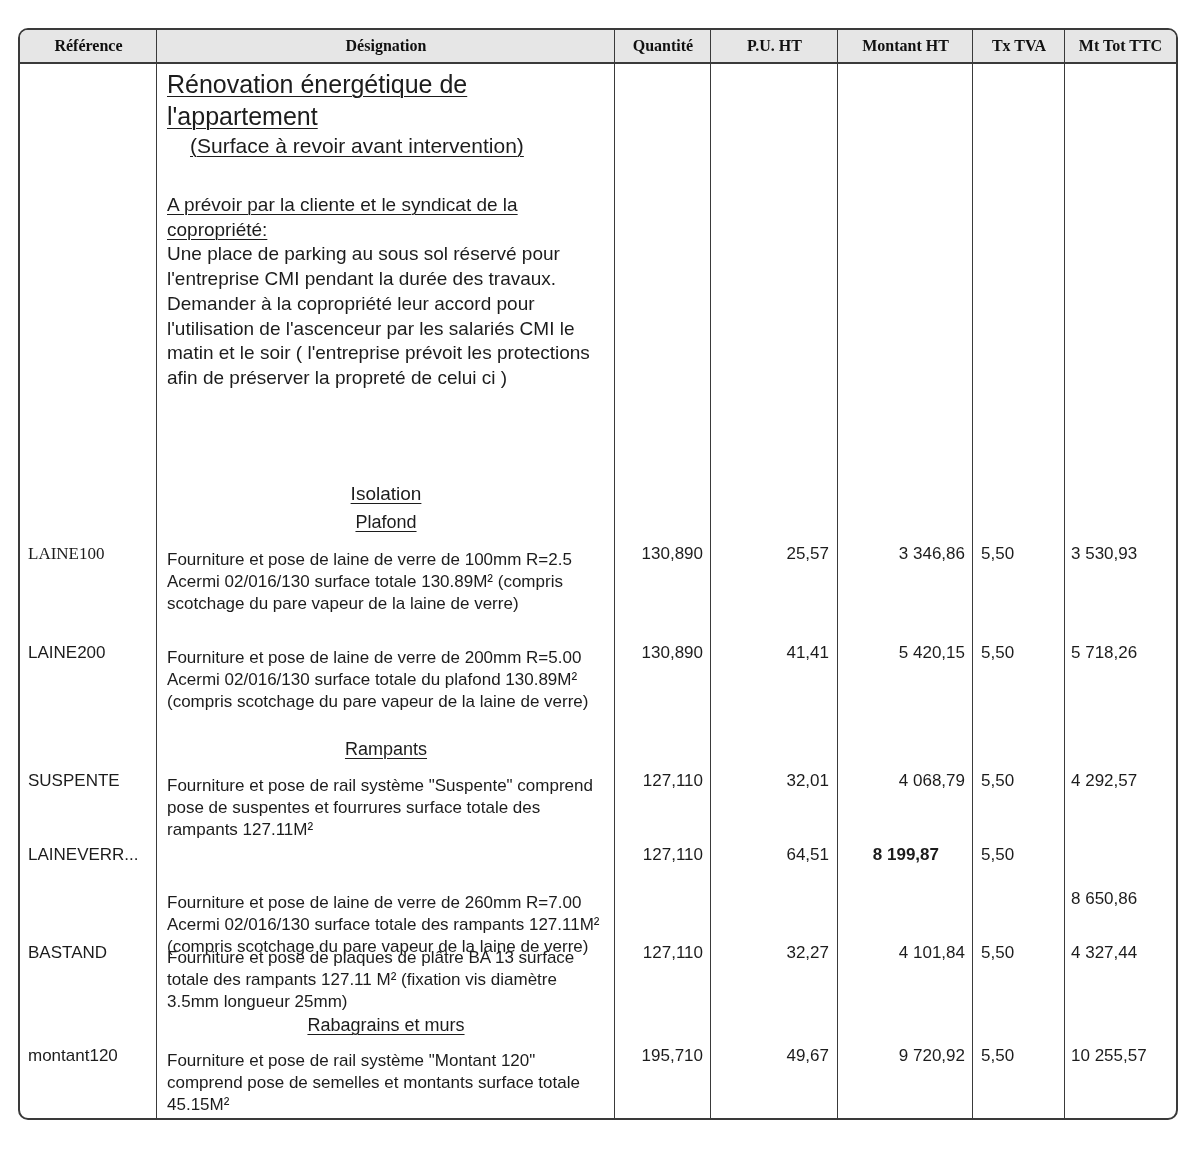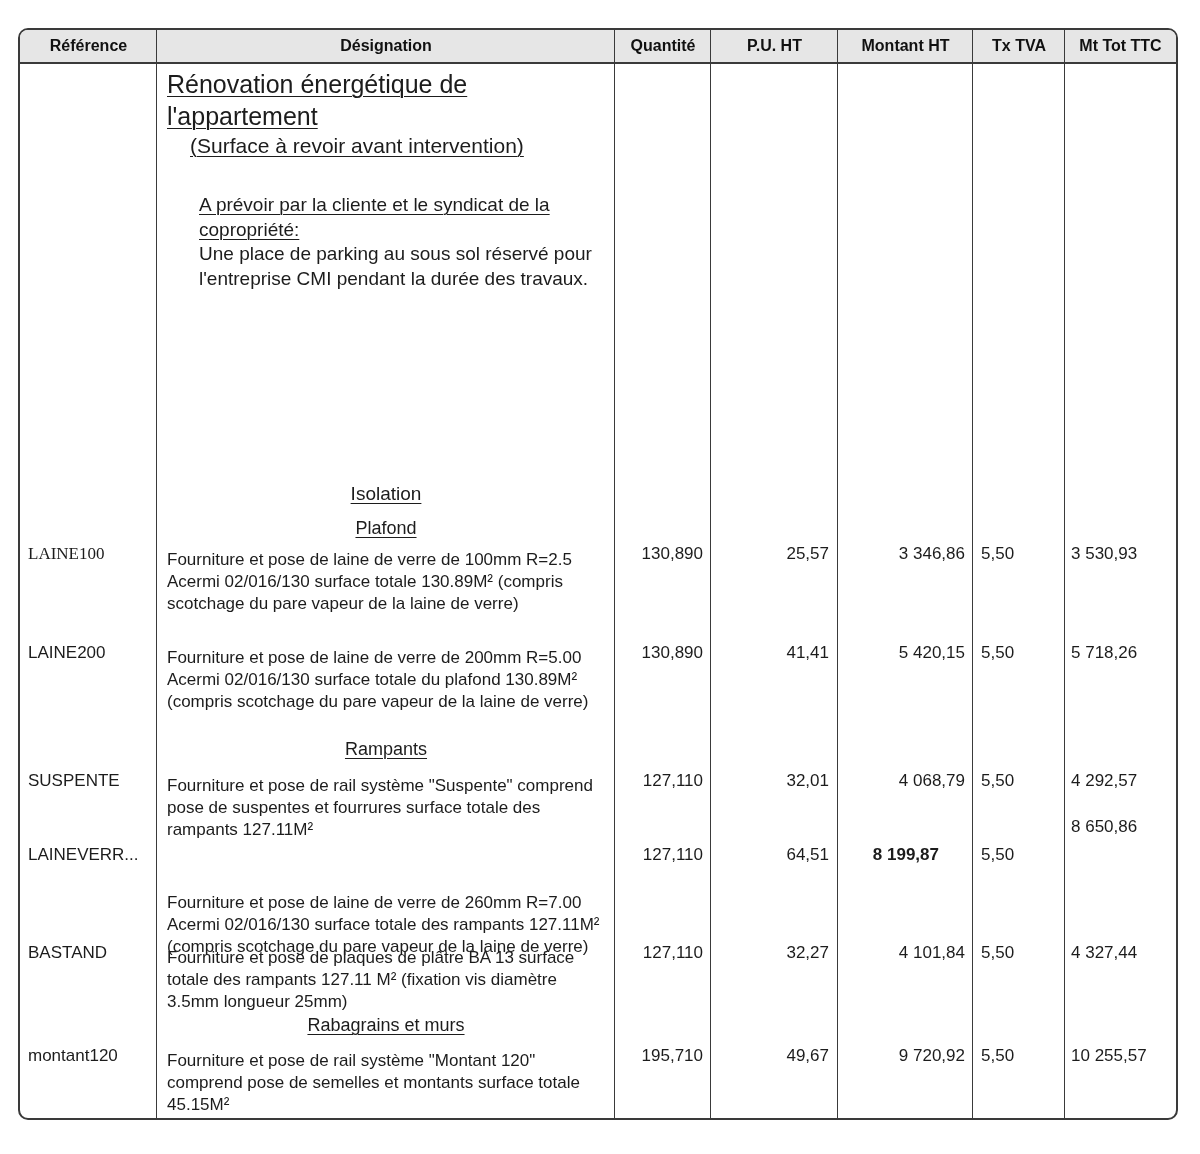--- a/index.html
+++ b/index.html
@@ -7,32 +7,32 @@
   .table-wrap {
     position: absolute; left: 18px; top: 28px; width: 1160px; height: 1092px;
     border: 2px solid #3a3a3a; border-radius: 10px; box-sizing: border-box; overflow: hidden;
   }
   .header-row {
     position: absolute; left: 0; top: 0; width: 100%; height: 34px;
     background: #e6e6e6; border-bottom: 2px solid #3a3a3a; box-sizing: border-box;
   }
   .hcell {
     position: absolute; top: 0; height: 32px; line-height: 32px; text-align: center;
-    font-weight: bold; font-size: 16px; color: #111; box-sizing: border-box;
+    font-weight: bold; font-size: 16px; color: #111; box-sizing: border-box; font-family: Liberation Serif, serif;
   }
   .vline { position: absolute; top: 0; bottom: 0; width: 0; border-left: 1.5px solid #3a3a3a; }
   .cell { position: absolute; font-size: 17px; line-height: 22px; color: #1c1c1c; }
   .ref { left: 8px; }
   .desig { left: 147px; width: 440px; margin-top: 8px; }
   .num { text-align: right; }
   .tva { left: 961px; }
   .ttc { left: 1051px; }
   .title-big { position: absolute; left: 147px; font-size: 25px; line-height: 32px; text-decoration: underline; text-decoration-thickness: 1px; text-underline-offset: 3px; }
   .subtitle { position: absolute; left: 170px; font-size: 21px; line-height: 26px; text-decoration: underline; text-decoration-thickness: 1px; text-underline-offset: 3px; }
-  .note { position: absolute; left: 147px; width: 440px; font-size: 19px; line-height: 24.7px; margin-left: 32px; }
+  .note { position: absolute; left: 147px; width: 440px; font-size: 19px; line-height: 24.7px; }
   .note .u { text-decoration: underline; text-decoration-thickness: 1px; text-underline-offset: 3px; }
   .section { position: absolute; left: 137px; width: 458px; text-align: center; font-size: 19px; line-height: 24px; text-decoration: underline; text-decoration-thickness: 1px; text-underline-offset: 3px; }
   .section.small { font-size: 18px; }
 </style>
 </head>
 <body>
 
 <div class="table-wrap">
 
   <div class="header-row">
@@ -53,24 +53,25 @@
   <div class="vline" style="left:1044px;"></div>
 
   <div class="title-big" style="top:38px;">Rénovation énergétique de</div>
   <div class="title-big" style="top:70px;">l'appartement</div>
   <div class="subtitle" style="top:103px;">(Surface à revoir avant intervention)</div>
 
   <div class="note" style="top:163px;">
     <div class="u">A prévoir par la cliente et le syndicat de la</div>
     <div class="u" style="display:inline-block;">copropriété:</div>
     <div>Une place de parking au sous sol réservé pour l'entreprise CMI pendant la durée des travaux.</div>
+    <div>Demander à la copropriété leur accord pour l'utilisation de l'ascenceur par les salariés CMI le matin et le soir ( l'entreprise prévoit les protections afin de préserver la propreté de celui ci )</div>
   </div>
 
   <div class="section" style="top:452px;">Isolation</div>
-  <div class="section small" style="top:480px;margin-top:6px;">Plafond</div>
+  <div class="section small" style="top:480px;">Plafond</div>
 
   <div>
     <div class="cell ref" style="top:513px;font-family:Liberation Serif, serif;">LAINE100</div>
     <div class="cell desig" style="top:511px;">Fourniture et pose de laine de verre  de 100mm R=2.5 Acermi 02/016/130 surface totale 130.89M² (compris scotchage du pare vapeur de la laine de verre)</div>
     <div class="cell num" style="top:513px;left:595px;width:88px;">130,890</div>
     <div class="cell num" style="top:513px;left:691px;width:118px;">25,57</div>
     <div class="cell num" style="top:513px;left:818px;width:127px;">3 346,86</div>
     <div class="cell tva" style="top:513px;">5,50</div>
     <div class="cell ttc" style="top:513px;">3 530,93</div>
   </div>
@@ -97,21 +98,21 @@
     <div class="cell ttc" style="top:740px;">4 292,57</div>
   </div>
 
   <div>
     <div class="cell ref" style="top:814px;">LAINEVERR...</div>
     <div class="cell desig" style="top:854px;">Fourniture et pose de laine de verre  de 260mm R=7.00 Acermi 02/016/130 surface totale des rampants 127.11M² (compris scotchage du pare vapeur de la laine de verre)</div>
     <div class="cell num" style="top:814px;left:595px;width:88px;">127,110</div>
     <div class="cell num" style="top:814px;left:691px;width:118px;">64,51</div>
     <div class="cell num" style="top:814px;left:792px;width:127px;font-weight:bold;">8 199,87</div>
     <div class="cell tva" style="top:814px;">5,50</div>
-    <div class="cell ttc" style="top:786px;">8 650,86</div>
+    <div class="cell ttc" style="top:858px;">8 650,86</div>
   </div>
 
   <div>
     <div class="cell ref" style="top:912px;">BASTAND</div>
     <div class="cell desig" style="top:909px;">Fourniture et pose de plaques de plâtre BA 13 surface totale des rampants 127.11 M² (fixation vis diamètre 3.5mm longueur 25mm)</div>
     <div class="cell num" style="top:912px;left:595px;width:88px;">127,110</div>
     <div class="cell num" style="top:912px;left:691px;width:118px;">32,27</div>
     <div class="cell num" style="top:912px;left:818px;width:127px;">4 101,84</div>
     <div class="cell tva" style="top:912px;">5,50</div>
     <div class="cell ttc" style="top:912px;">4 327,44</div>

